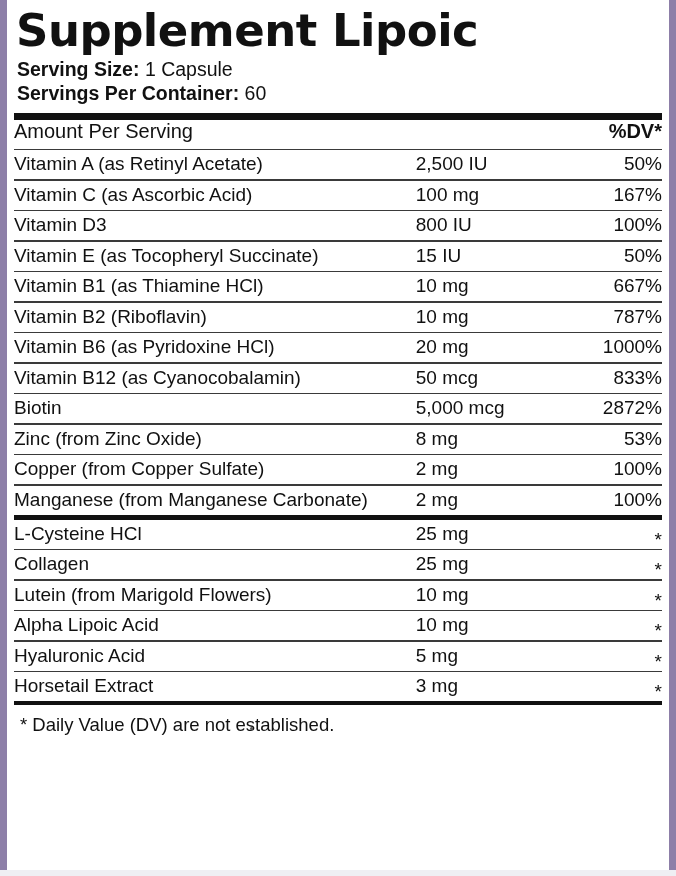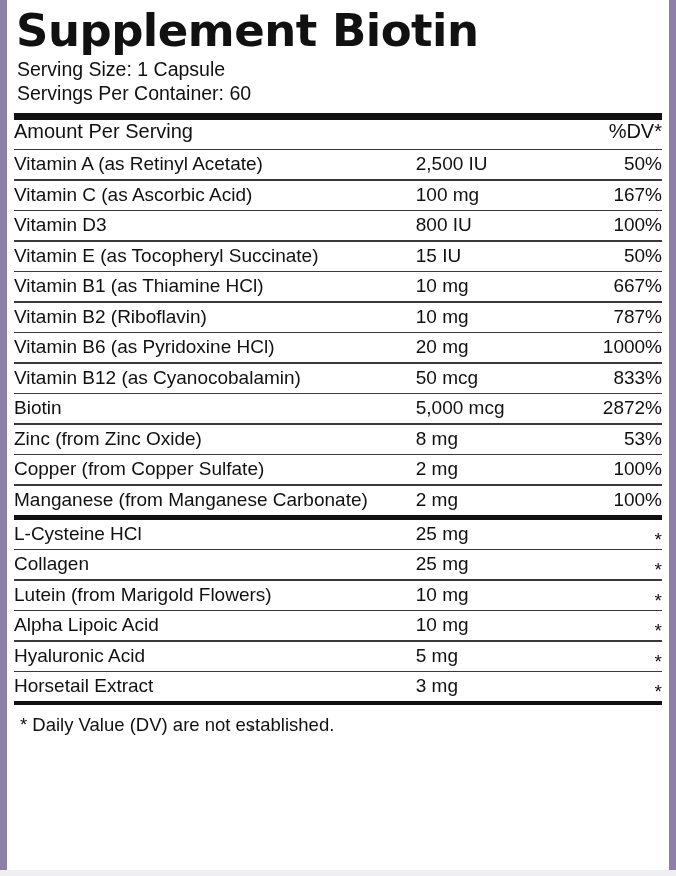--- a/index.html
+++ b/index.html
@@ -46,21 +46,21 @@
     line-height: 1.02;
     letter-spacing: -0.5px;
     margin: 0 0 4px 2px;
   }
   .serving-line {
     font-size: 19.5px;
     line-height: 1.23;
     margin-left: 3px;
     white-space: nowrap;
   }
-  .serving-line b { font-weight: normal; }
+  .serving-line b { font-weight: bold; }
 
   .rule-thick {
     height: 7px;
     background: #111111;
     margin: 7px 0 0 0;
   }
   .rule-med {
     height: 4px;
     background: #111111;
   }
@@ -84,21 +84,21 @@
   td.dv {
     text-align: right;
     padding-right: 4px;
   }
   tr.hdr td {
     font-size: 20px;
     padding-top: 0;
     padding-bottom: 6px;
   }
   tr.hdr td.name { font-weight: normal; }
-  tr.hdr td.dv { font-weight: normal; }
+  tr.hdr td.dv { font-weight: bold; }
   tr.sep td {
     padding: 0;
     height: 1.5px;
   }
   tr.sep td div { height: 1.5px; background: #3a3a3a; }
   tr.septhick td {
     padding: 0;
     height: 5px;
   }
   tr.septhick td div { height: 5px; background: #111111; }
@@ -121,21 +121,21 @@
 </style>
 </head>
 <body>
 
 <div class="panel">
 
   <div class="edge-left"></div>
   <div class="edge-right"></div>
   <div class="edge-bottom"></div>
 
-  <div class="title">Supplement Biotin</div>
+  <div class="title">Supplement Lipoic</div>
 
   <div class="serving-line">
     <b>Serving Size:</b>
     <span>1 Capsule</span>
   </div>
   <div class="serving-line">
     <b>Servings Per Container:</b>
     <span>60</span>
   </div>
 

